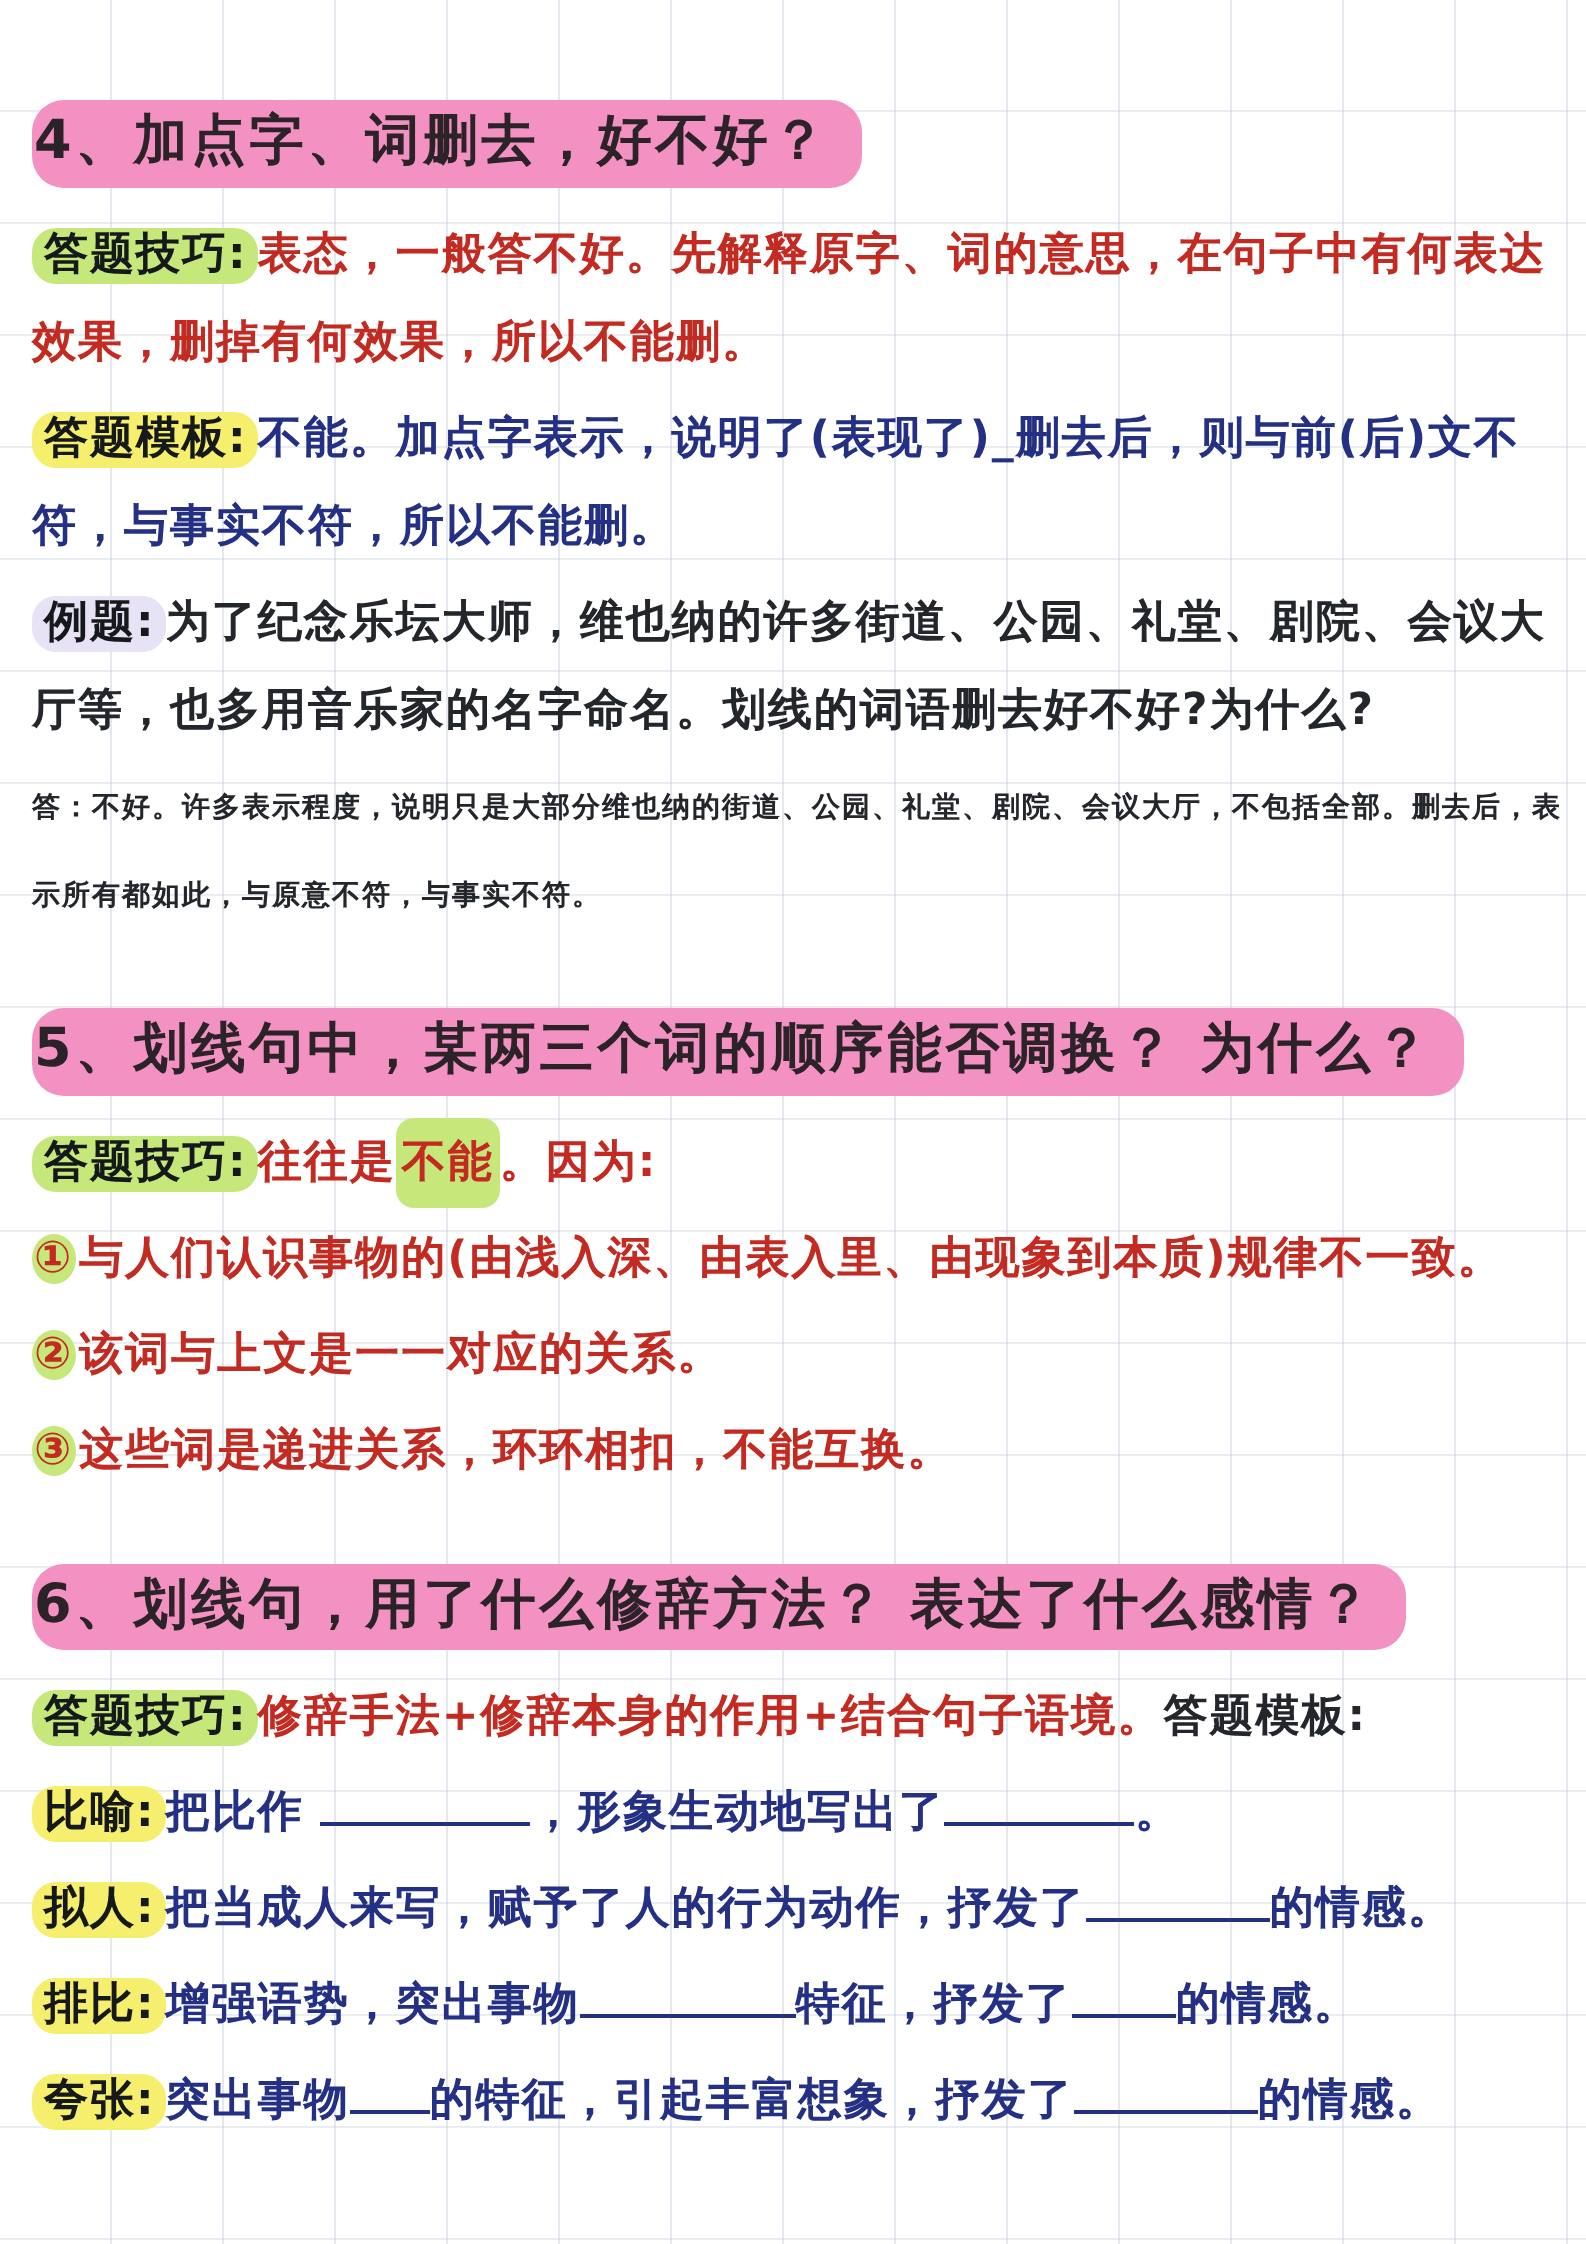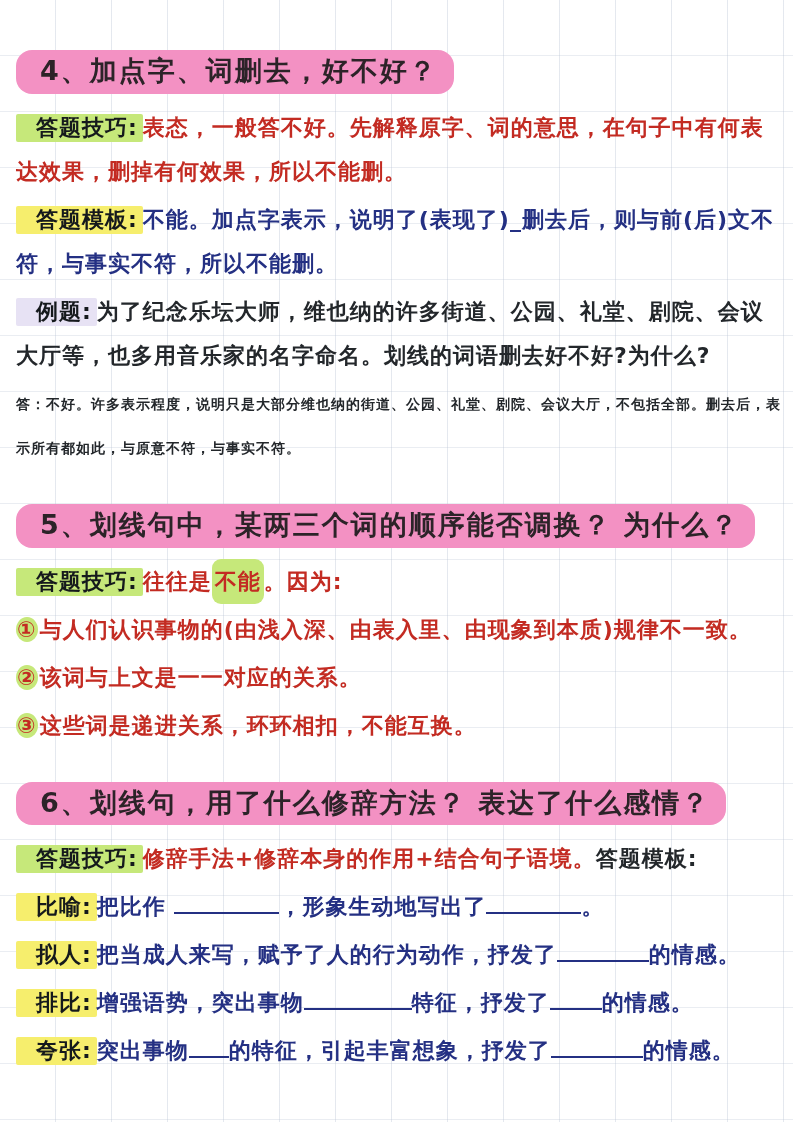--- a/index.html
+++ b/index.html
@@ -10,29 +10,29 @@
   .page{
     position:relative;width:793px;height:1122px;box-sizing:border-box;
     padding:50px 12px 0 16px;
     background-image:
       repeating-linear-gradient(to right, transparent 0, transparent 55px, rgba(185,195,212,0.38) 55px, rgba(185,195,212,0.38) 56px),
       repeating-linear-gradient(to bottom, transparent 0, transparent 55px, rgba(185,195,212,0.30) 55px, rgba(185,195,212,0.30) 56px);
   }
   .sec{margin-bottom:34px;}
   .sec-title{
     display:inline-block;font-size:27px;font-weight:bold;color:#2c2328;
-    background:#f391c3;border-radius:16px;padding:4px 16px 6px 24px;
+    background:#f391c3;border-radius:16px;padding:4px 16px 6px 1px;
     margin:0 0 8px 0;letter-spacing:2px;line-height:1.25;
   }
   .line{
     font-size:22px;line-height:44px;margin:4px 0;color:#23272b;
     letter-spacing:1px;font-weight:600;
   }
   .line.answer{font-size:14px;}
-  .lab{font-weight:bold;color:#15191c;padding:1px 5px 2px 20px;border-radius:2px;}
+  .lab{font-weight:bold;color:#15191c;padding:1px 5px 2px 6px;border-radius:12px;}
   .hl-green{background:#c6e87a;}
   .hl-yellow{background:#f6ee6d;}
   .hl-lavender{background:#e7e2f4;}
   .c-red{color:#c32b22;margin-top:17px;}
   .c-blue{color:#243083;}
   .c-black{color:#23272b;}
   .seg-hl{border-radius:9px;padding:10px 3px;}
   .num{
     color:#c32b22;background:#c6e87a;border-radius:50%;
     font-weight:bold;padding:0 1px;margin-right:2px;

